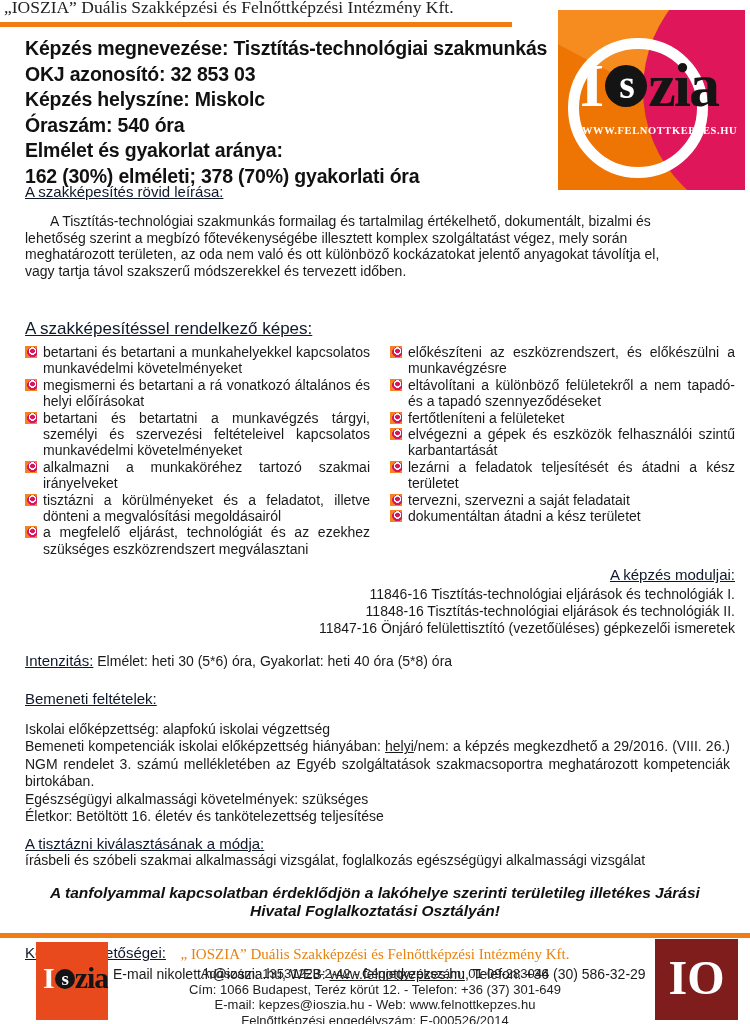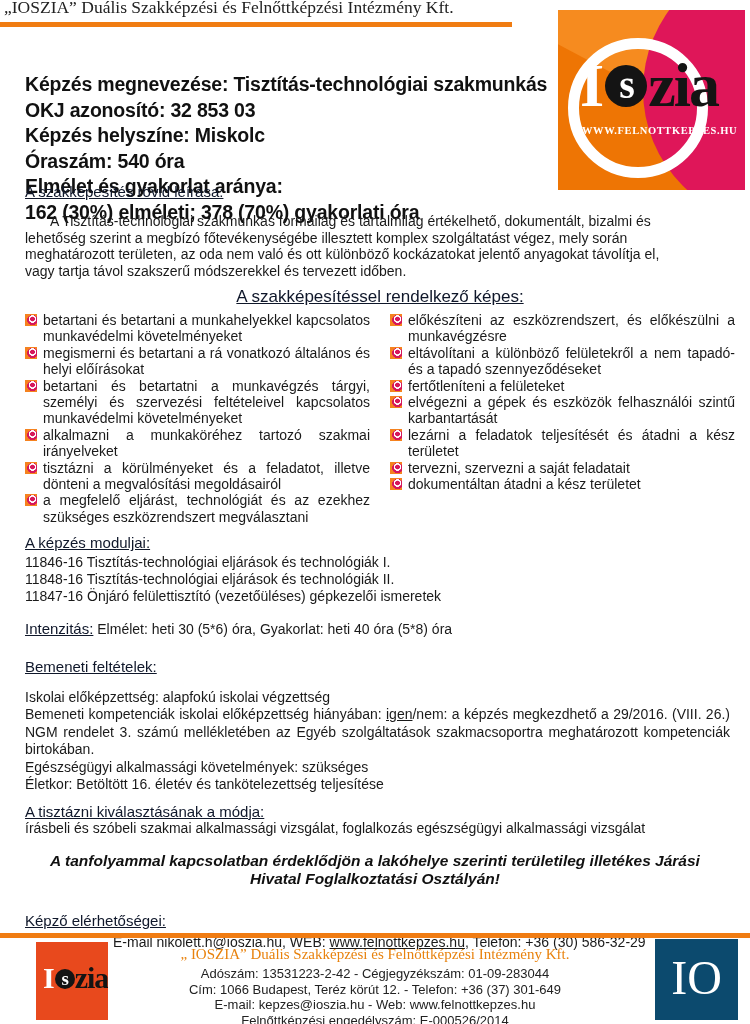--- a/index.html
+++ b/index.html
@@ -18,21 +18,20 @@
     white-space:nowrap;
   }
   .rule-top { position:absolute; left:0; top:22px; width:512px; height:5px; }
   .rule-footer { position:absolute; left:0; top:933px; width:750px; height:5px; }
 
   
   .course-block {
     position:absolute; left:25px; top:36px; width:545px;
     font-size:19.5px; font-weight:bold; line-height:25.5px; color:#111;
     letter-spacing:-0.2px;
-    margin-top:36px;
   }
 
   
   .logo-big {
     position:absolute; left:558px; top:10px; width:187px; height:180px;
     overflow:hidden; background:#F68B1F;
   }
   .logo-big .wedge {
     position:absolute; left:-130px; top:70px; width:330px; height:260px;
     background:#EE7504; transform:rotate(28deg);
@@ -58,38 +57,38 @@
   }
   .logo-big .mark .zia { color:#141414; }
   .logo-big .site {
     position:absolute; left:24px; top:115px; color:#fff; font-weight:bold;
     font-size:10.5px; letter-spacing:0.6px; font-family:"Liberation Serif", serif;
   }
 
   
   .content { position:absolute; left:25px; top:183px; width:710px; }
   .sec-h { font-size:15px; color:#0f172a; }
-  .sec-h-big { font-size:17px; margin-top:8px;text-align:center; }
+  .sec-h-big { font-size:17px; margin-top:40px; }
   .intro { margin-top:13px; font-size:14px; line-height:16.5px; text-indent:25px; width:660px; }
 
   .cols { display:flex; gap:20px; margin-top:5px; }
   .col { width:345px; }
   ul.caps { list-style:none; }
   ul.caps li {
     position:relative; padding-left:18px; font-size:14px; line-height:16.4px;
     text-align:justify;
   }
   .b-icon {
     position:absolute; left:0; top:2px; width:12px; height:12px;
     background:
       radial-gradient(circle at 7.5px 5px, rgba(255,255,255,0) 2.2px, #ffffff 2.6px 3.6px, rgba(255,255,255,0) 4px),
       radial-gradient(circle at 7.5px 6px, #D6175B 54%, rgba(0,0,0,0) 56%),
       linear-gradient(90deg, #F5821F 0 100%);
   }
-  .modules { margin-top:9px; font-size:14px; line-height:17px; }
+  .modules { margin-top:9px; font-size:14px; line-height:17px;text-align:right; }
   .modules .sec-h { display:block; margin-bottom:3px; }
   .intensity { margin-top:15px; font-size:14px; }
   .intensity .sec-h { font-size:15px; }
   .entry { margin-top:21px; font-size:14px; line-height:17.5px; }
   .entry .body { margin-top:13px; width:705px; text-align:justify; }
   .selection { margin-top:9px; font-size:14px; line-height:17px; }
   .selection .body { width:640px; }
   .notice {
     margin-top:15px; width:700px; text-align:center;
     font-size:15.5px; font-weight:bold; font-style:italic; line-height:18.5px;
@@ -118,22 +117,22 @@
   .footer-center {
     position:absolute; left:115px; top:946px; width:520px; text-align:center;
   }
   .footer-company {
     font-family:"Liberation Serif", serif; font-weight:normal; font-size:15px;
     color:#E8820D; margin-bottom:3px; white-space:nowrap;
   }
   .footer-line { font-size:13px; line-height:15.5px; color:#222; }
   .footer-logo-right {
     position:absolute; left:655px; top:939px; width:83px; height:81px;
-    background:#0c4a6e; color:#fff; text-align:center;
-    font-family:"Liberation Serif", serif; font-size:48px; line-height:78px;
+    background:#7f1d1d; color:#fff; text-align:center;
+    font-family:"Liberation Serif", serif; font-size:48px; line-height:78px;font-weight:bold;
   }
 </style>
 </head>
 <body>
 
 <div class="page">
 
   <div class="doc-header">„IOSZIA” Duális Szakképzési és Felnőttképzési Intézmény Kft.</div>
   <div class="rule-top" style="background:#F07C12;"></div>
 
@@ -191,21 +190,21 @@
       <div>11848-16 Tisztítás-technológiai eljárások és technológiák II.</div>
       <div>11847-16 Önjáró felülettisztító (vezetőüléses) gépkezelői ismeretek</div>
     </div>
 
     <div class="intensity"><span class="sec-h u">Intenzitás:</span><span> Elmélet: heti 30 (5*6) óra, Gyakorlat: heti 40 óra (5*8) óra</span></div>
 
     <div class="entry">
       <div class="sec-h"><span class="u">Bemeneti feltételek:</span></div>
       <div class="body">
         <div>Iskolai előképzettség: alapfokú iskolai végzettség</div>
-        <div><span>Bemeneti kompetenciák iskolai előképzettség hiányában: </span><span class="u">igen</span><span>/nem: a képzés megkezdhető a 29/2016. (VIII. 26.) NGM rendelet 3. számú mellékletében az Egyéb szolgáltatások szakmacsoportra meghatározott kompetenciák birtokában.</span></div>
+        <div><span>Bemeneti kompetenciák iskolai előképzettség hiányában: </span><span class="u">helyi</span><span>/nem: a képzés megkezdhető a 29/2016. (VIII. 26.) NGM rendelet 3. számú mellékletében az Egyéb szolgáltatások szakmacsoportra meghatározott kompetenciák birtokában.</span></div>
         <div>Egészségügyi alkalmassági követelmények: szükséges</div>
         <div>Életkor: Betöltött 16. életév és tankötelezettség teljesítése</div>
       </div>
     </div>
 
     <div class="selection">
       <div class="sec-h"><span class="u">A tisztázni kiválasztásának a módja:</span></div>
       <div class="body">írásbeli és szóbeli szakmai alkalmassági vizsgálat, foglalkozás egészségügyi alkalmassági vizsgálat</div>
     </div>
 

